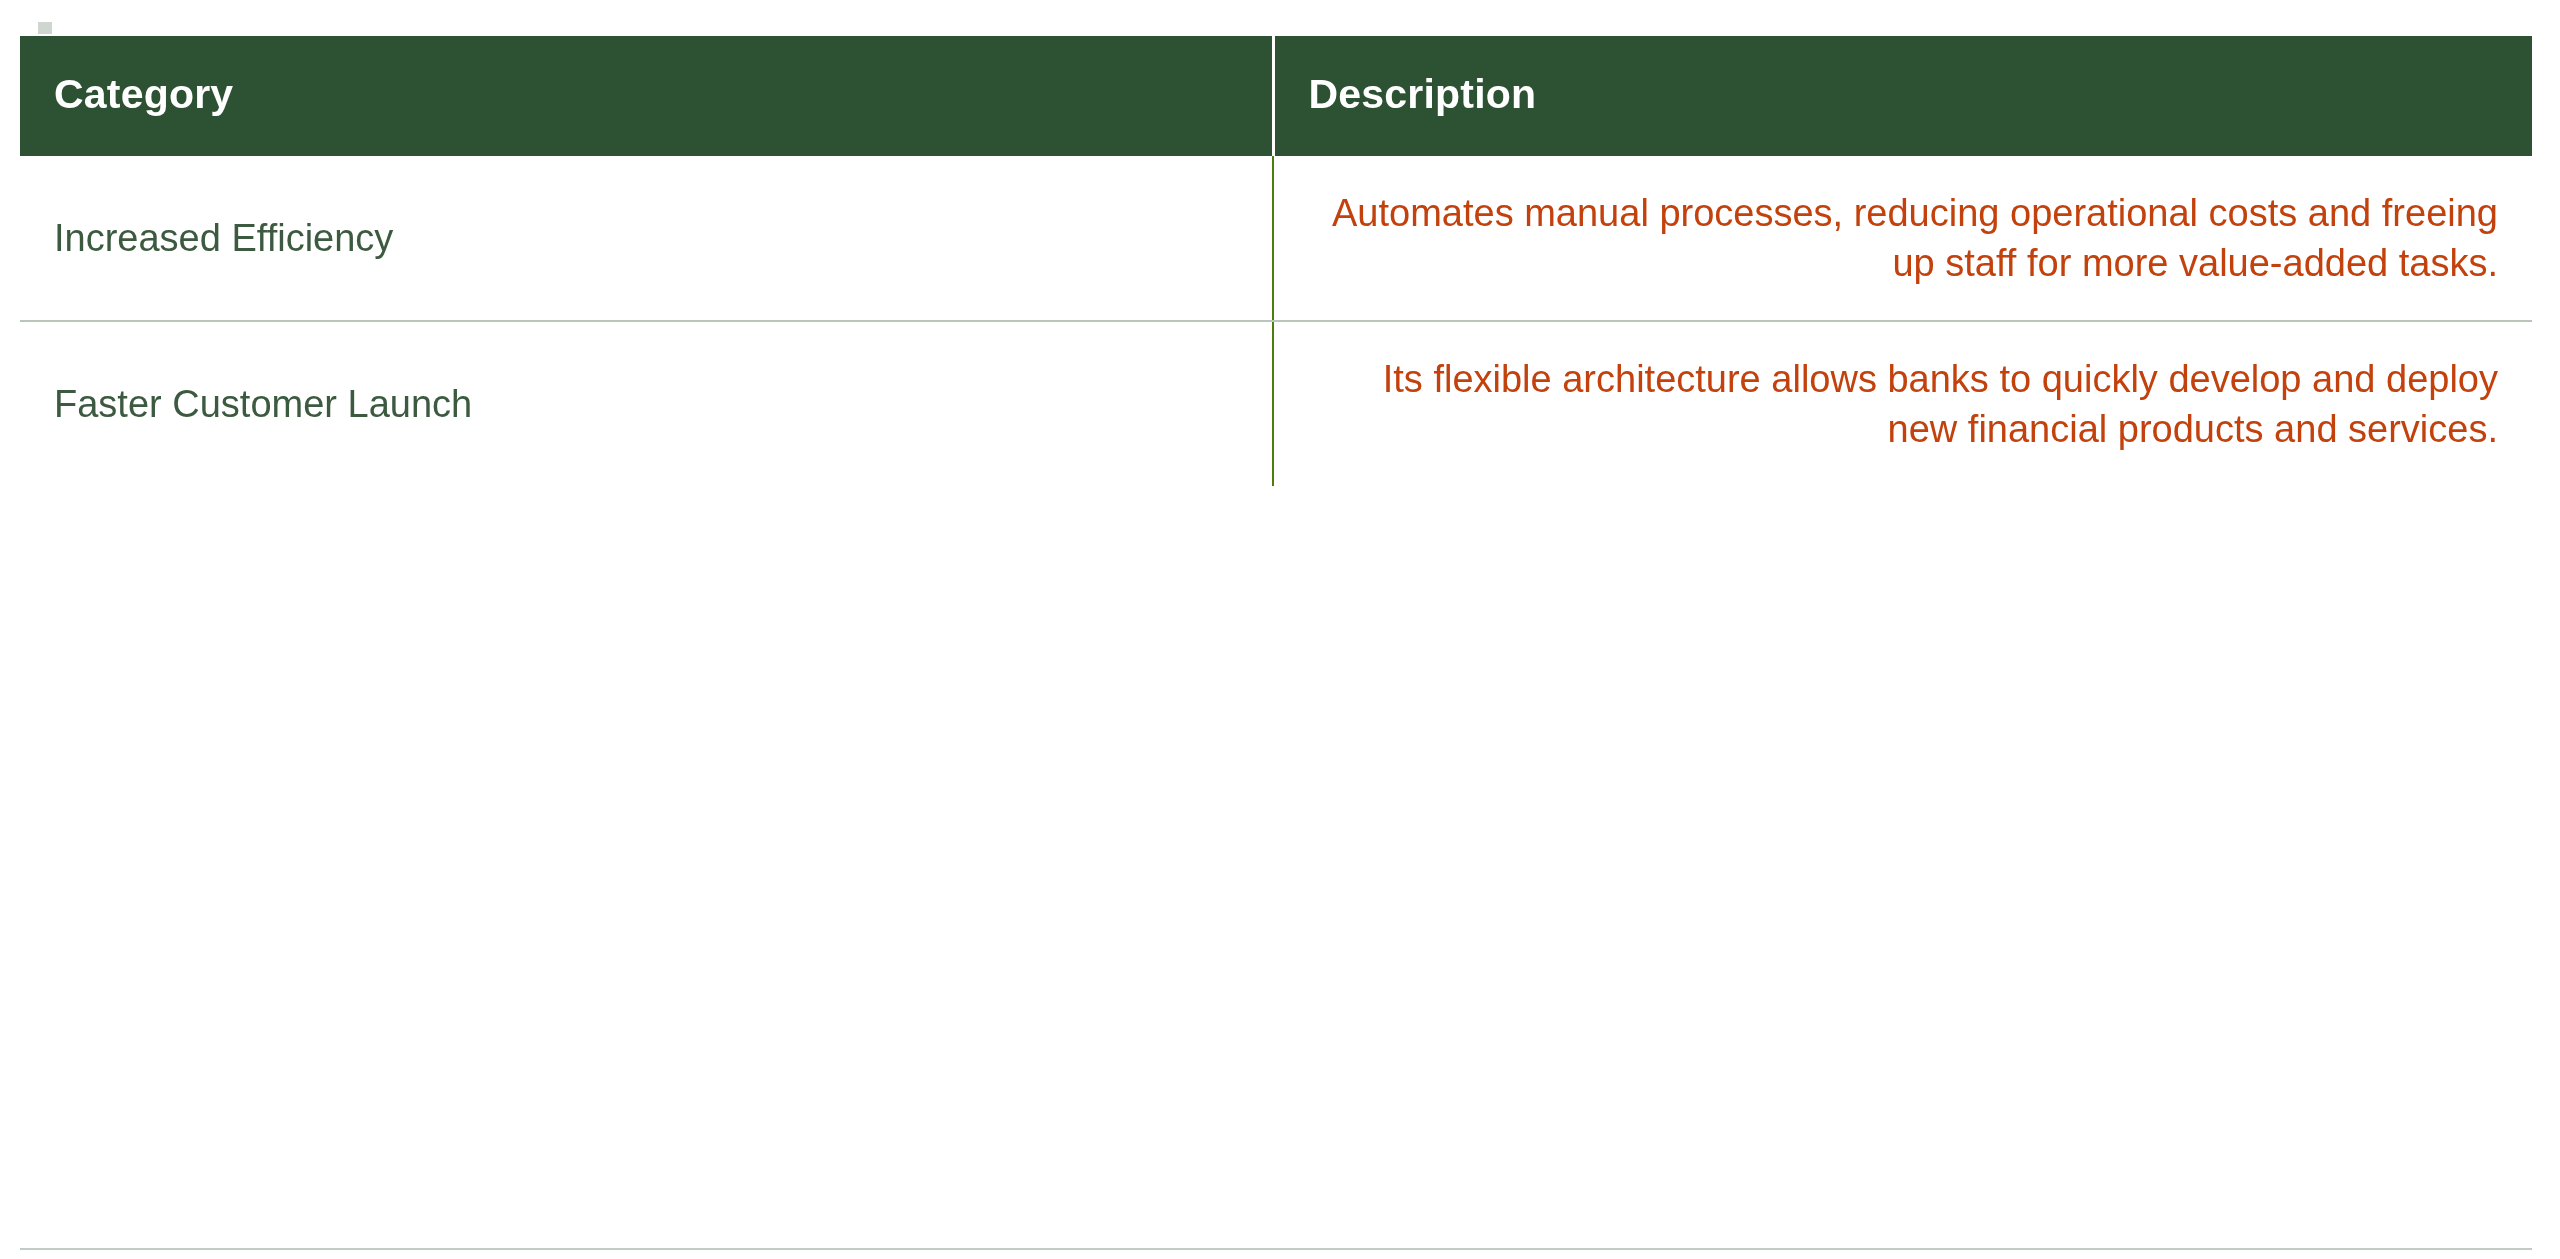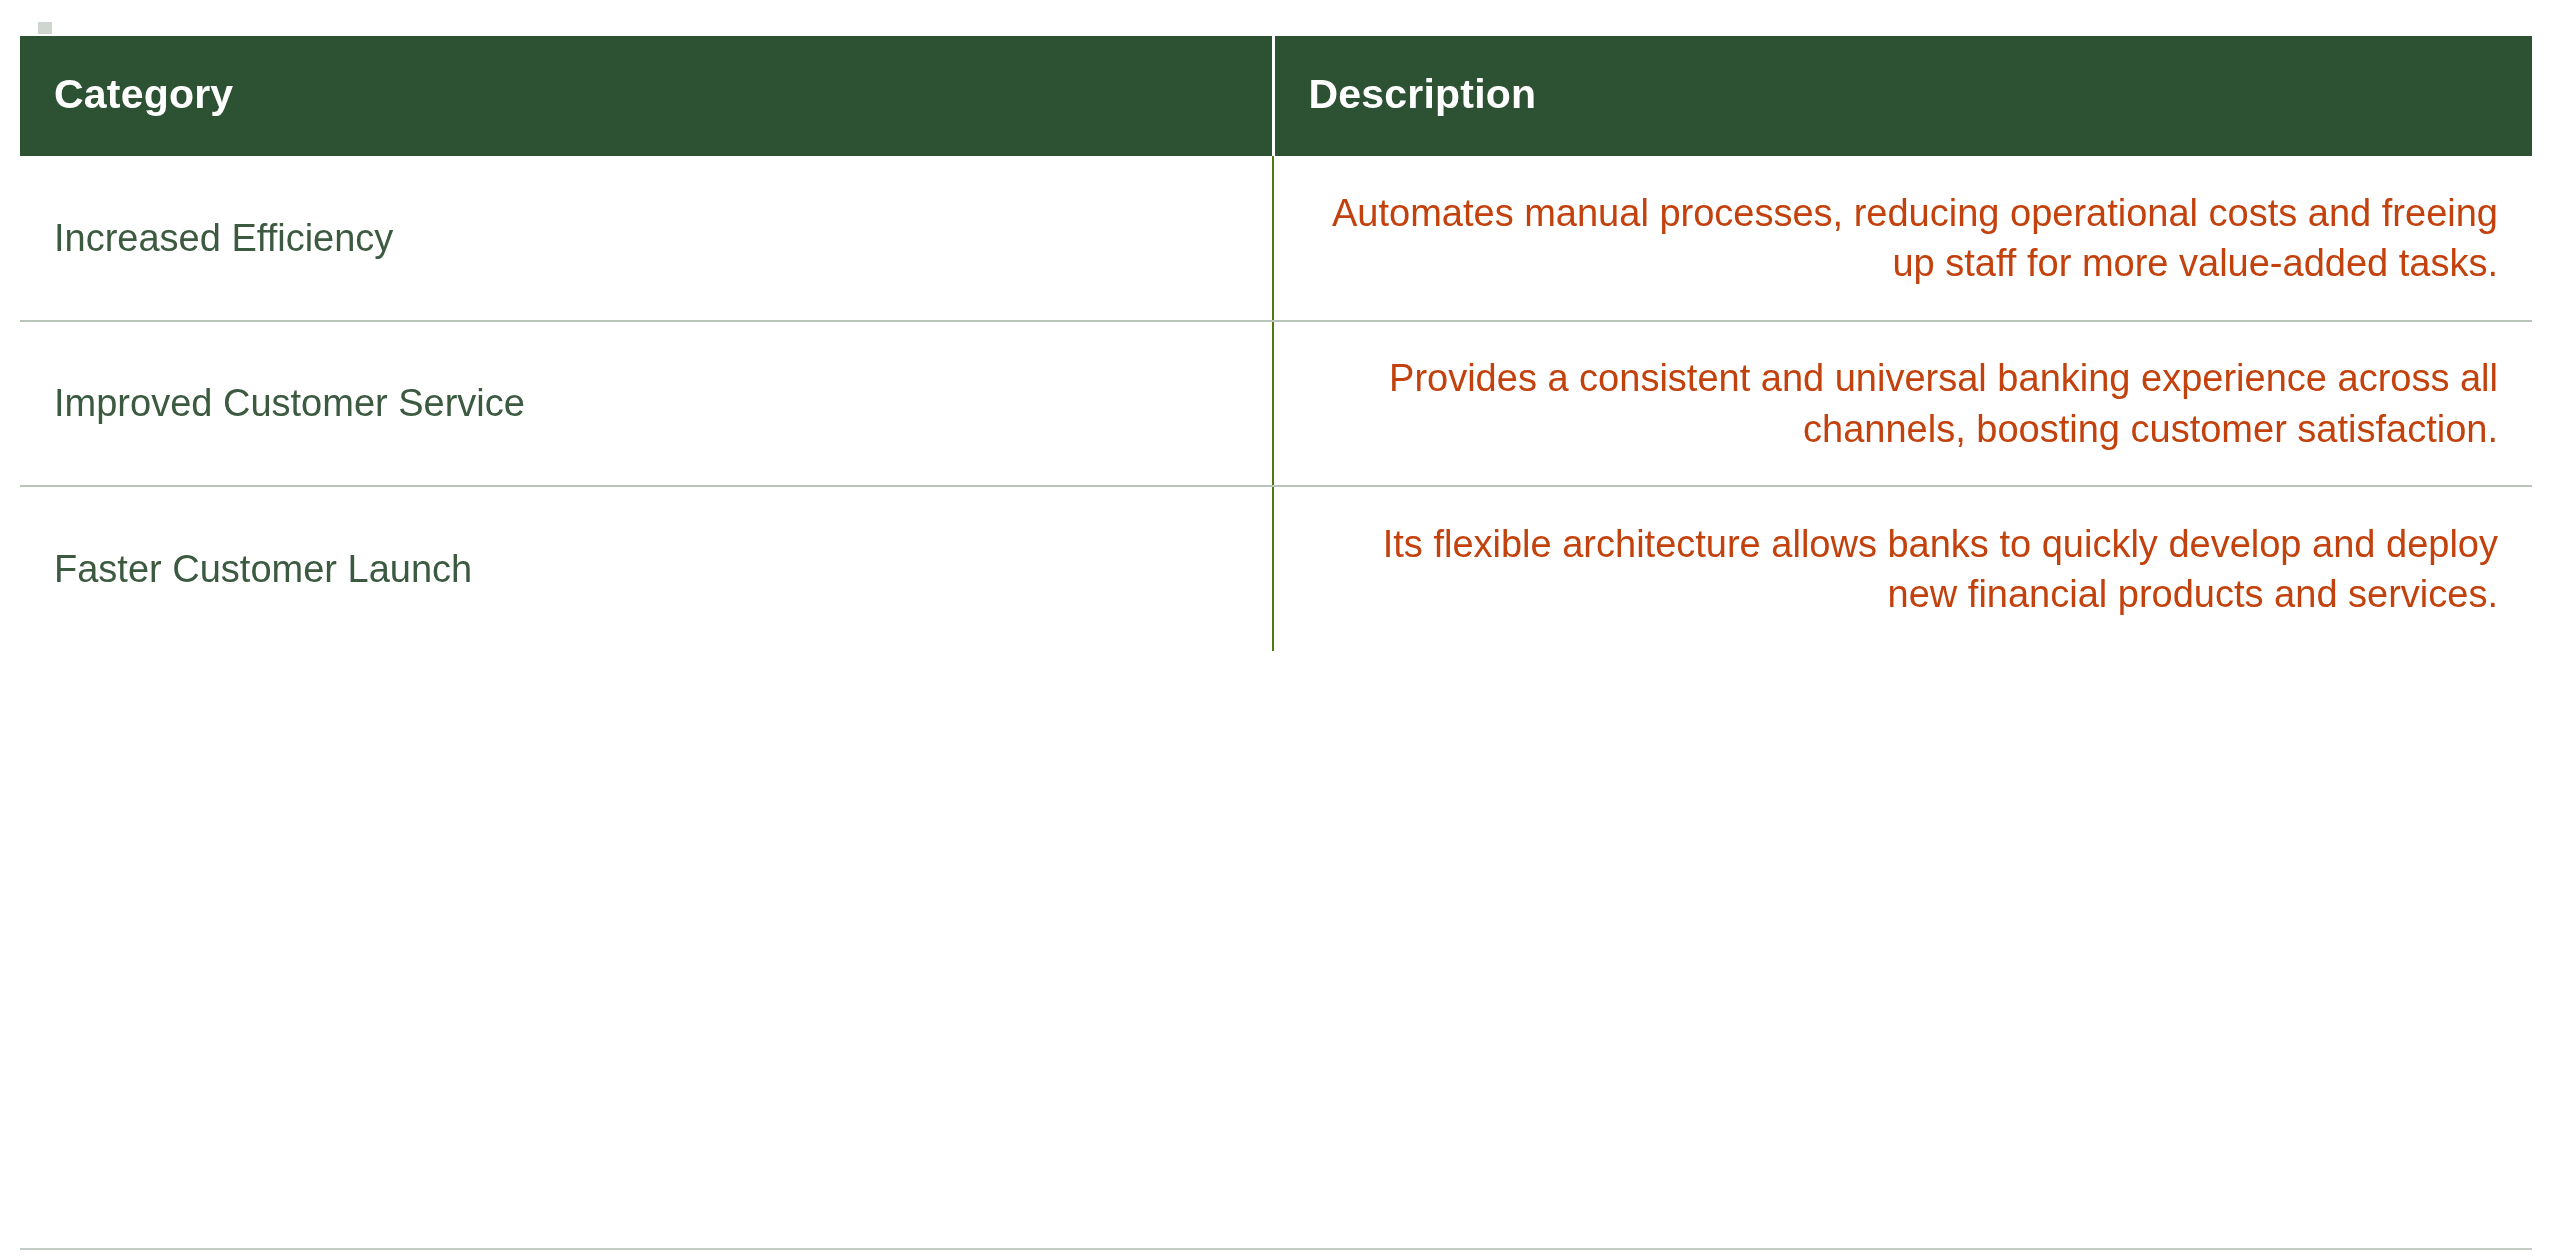--- a/index.html
+++ b/index.html
@@ -110,24 +110,20 @@
           <th>Category</th>
           <th class="last">Description</th>
         </tr>
       </thead>
       <tbody>
         <tr>
           <td class="cat">Increased Efficiency</td>
           <td class="desc">Automates manual processes, reducing operational costs and freeing up staff for more value-added tasks.</td>
         </tr>
         <tr>
-          <td class="cat">Improved Customer Service</td>
-          <td class="desc">Provides a consistent and universal banking experience across all channels, boosting customer satisfaction.</td>
-        </tr>
-        <tr>
           <td class="cat">Faster Customer Launch</td>
           <td class="desc">Its flexible architecture allows banks to quickly develop and deploy new financial products and services.</td>
         </tr>
       </tbody>
     </table>
   </div>
 
   <div class="bottom-rule"></div>
 
 </div>

